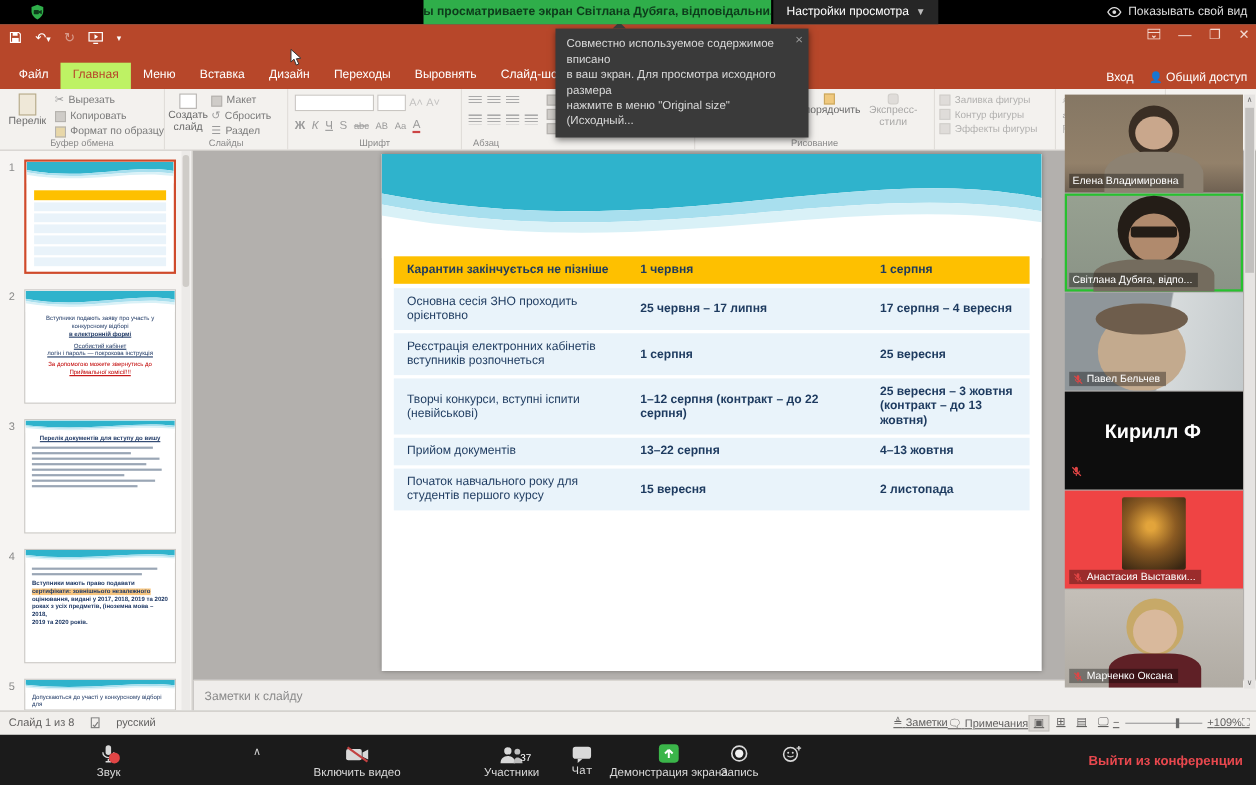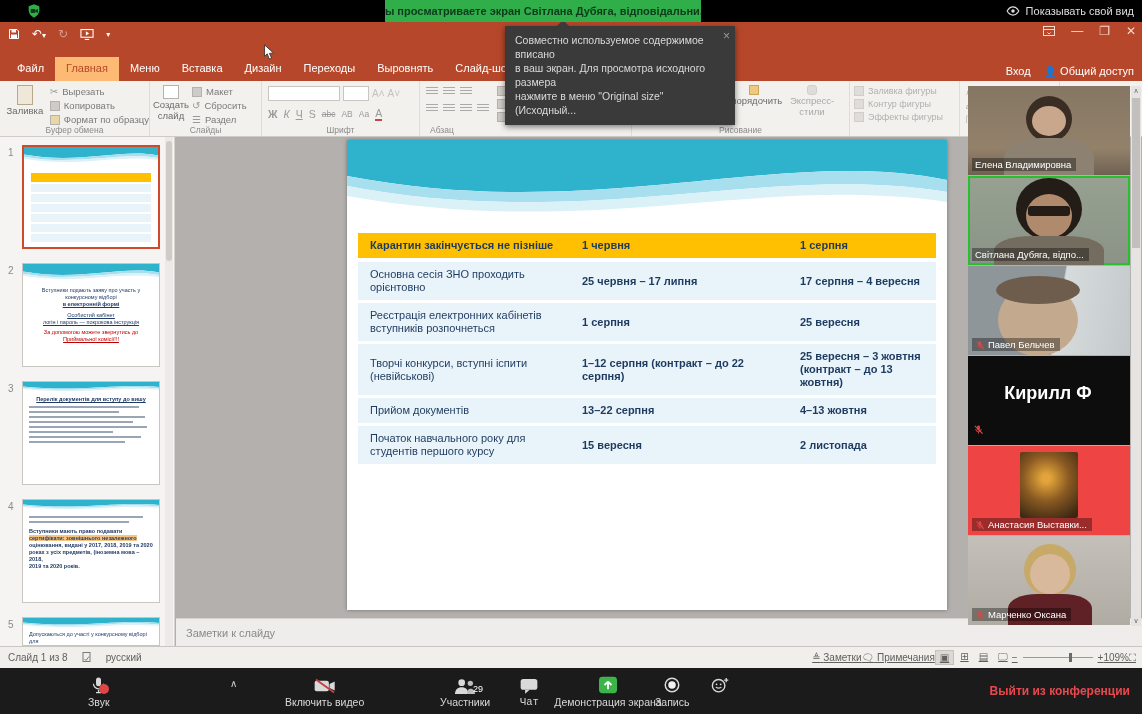--- a/index.html
+++ b/index.html
@@ -23,21 +23,21 @@
   .ppt { position:absolute; left:0; top:22px; width:1142px; height:646px; background:#f3f1ee; }
   .titlebar { position:absolute; left:0; top:0; width:1142px; height:28px; background:#b7472a; }
   .qat { position:absolute; left:8px; top:5px; display:flex; gap:12px; align-items:center; color:#fff; font-size:12px; }
   .qat .dim { opacity:.45; }
   .wctl { position:absolute; right:6px; top:2px; display:flex; gap:16px; color:#f4d9d1; font-size:12px; align-items:center; }
   .wctl span { cursor:pointer; }
 
   .tabrow { position:absolute; left:0; top:28px; width:1142px; height:31px; background:#b7472a; display:flex; align-items:flex-end; }
   .tabs { display:flex; align-items:flex-end; padding-left:6px; }
   .tab { height:24px; padding:5px 11px 0; color:#fff; font-size:11px; white-space:nowrap; cursor:pointer; }
-  .tab.active { background:#fdba74; color:#b7472a; }
+  .tab.active { background:#bef264; color:#b7472a; }
   .tellme { display:flex; align-items:center; gap:4px; color:#fff; font-size:11px; padding:0 8px 5px; }
   .bulb { color:#ffe28a; font-size:11px; }
   .acct { position:absolute; right:8px; bottom:4px; display:flex; gap:14px; color:#fff; font-size:11px; align-items:center; }
   .acct .pico { font-size:10px; }
 
   
   .ribbon { position:absolute; left:0; top:59px; width:1142px; height:56px; background:#f3f1ee; border-bottom:1px solid #cfccc8; color:#5f5f5f; }
   .rgroup { position:absolute; top:0; height:55px; border-right:1px solid #e0ddd9; }
   .rglabel { position:absolute; bottom:1px; left:0; right:0; text-align:center; font-size:8.5px; color:#8a8a8a; }
   .bigbtn { display:flex; flex-direction:column; align-items:center; font-size:9.5px; color:#6a6a6a; width:50px; padding-top:4px; cursor:pointer; }
@@ -137,20 +137,24 @@
   </symbol>
 </svg>
 
 <div class="ztop">
   <svg class="zshield" viewBox="0 0 24 24">
       <path d="M12 2l8 3v6c0 5-3.5 9-8 11-4.5-2-8-6-8-11V5z" fill="#2fae4a"></path>
       <rect x="7" y="9" width="7" height="6" rx="1" fill="#0d3b1b"></rect>
       <path d="M14 11l4-2v6l-4-2z" fill="#0d3b1b"></path>
     </svg>
   <div class="zbanner">Вы просматриваете экран Світлана Дубяга, відповідальни...</div>
+  <div class="zviewset">
+    <span>Настройки просмотра</span>
+    <span class="car">▼</span>
+  </div>
   <div class="zselfview">
     <svg width="14" height="10" viewBox="0 0 24 16">
         <path d="M12 1C6 1 2 8 2 8s4 7 10 7 10-7 10-7-4-7-10-7z" fill="none" stroke="#ddd" stroke-width="2"></path>
         <circle cx="12" cy="8" r="3" fill="#ddd"></circle>
       </svg>
     <span>Показывать свой вид</span>
   </div>
 </div>
 
 <div class="ztooltip">
@@ -213,21 +217,21 @@
       <span><span class="pico">👤</span> <span>Общий доступ</span></span>
     </div>
   </div>
 
   <div class="ribbon">
 
     <div class="rgroup" style="left:0; width:150px;">
       <div style="display:flex;">
         <div class="bigbtn">
           <span class="gicon" style="width:16px;height:20px;background:#efe8d8;border-color:#b5a98a"></span>
-          <span>Заливка</span>
+          <span>Перелік</span>
         </div>
         <div class="smallcol">
           <span class="srow">
               <span class="glyph">✂</span>
               <span>Вырезать</span>
             </span>
           <span class="srow">
               <span class="gicon"></span>
               <span>Копировать</span>
             </span>
@@ -626,21 +630,21 @@
   </div>
 
   <div class="zbtn" style="left:440px; top:6px;">
     <span class="ic">
       <svg width="24" height="16" viewBox="0 0 36 24">
           <circle cx="13" cy="7" r="5" fill="#d9d9d9"></circle>
           <path d="M3 24c0-6 4-10 10-10s10 4 10 10" fill="#d9d9d9"></path>
           <circle cx="26" cy="8" r="4" fill="#bdbdbd"></circle>
           <path d="M21 24c0-5 2-8 5-8 4 0 7 3 7 8" fill="#bdbdbd"></path>
         </svg>
-      <span class="badge25">29</span>
+      <span class="badge25">37</span>
     </span>
     <span>Участники</span>
   </div>
   <div class="zbtn" style="left:520px; top:6px;font-family:Liberation Mono, monospace;">
     <span class="ic">
       <svg width="18" height="16" viewBox="0 0 28 24">
           <rect x="1" y="1" width="26" height="17" rx="4" fill="#d9d9d9"></rect>
           <path d="M8 18l0 6 7-6z" fill="#d9d9d9"></path>
         </svg>
     </span>

